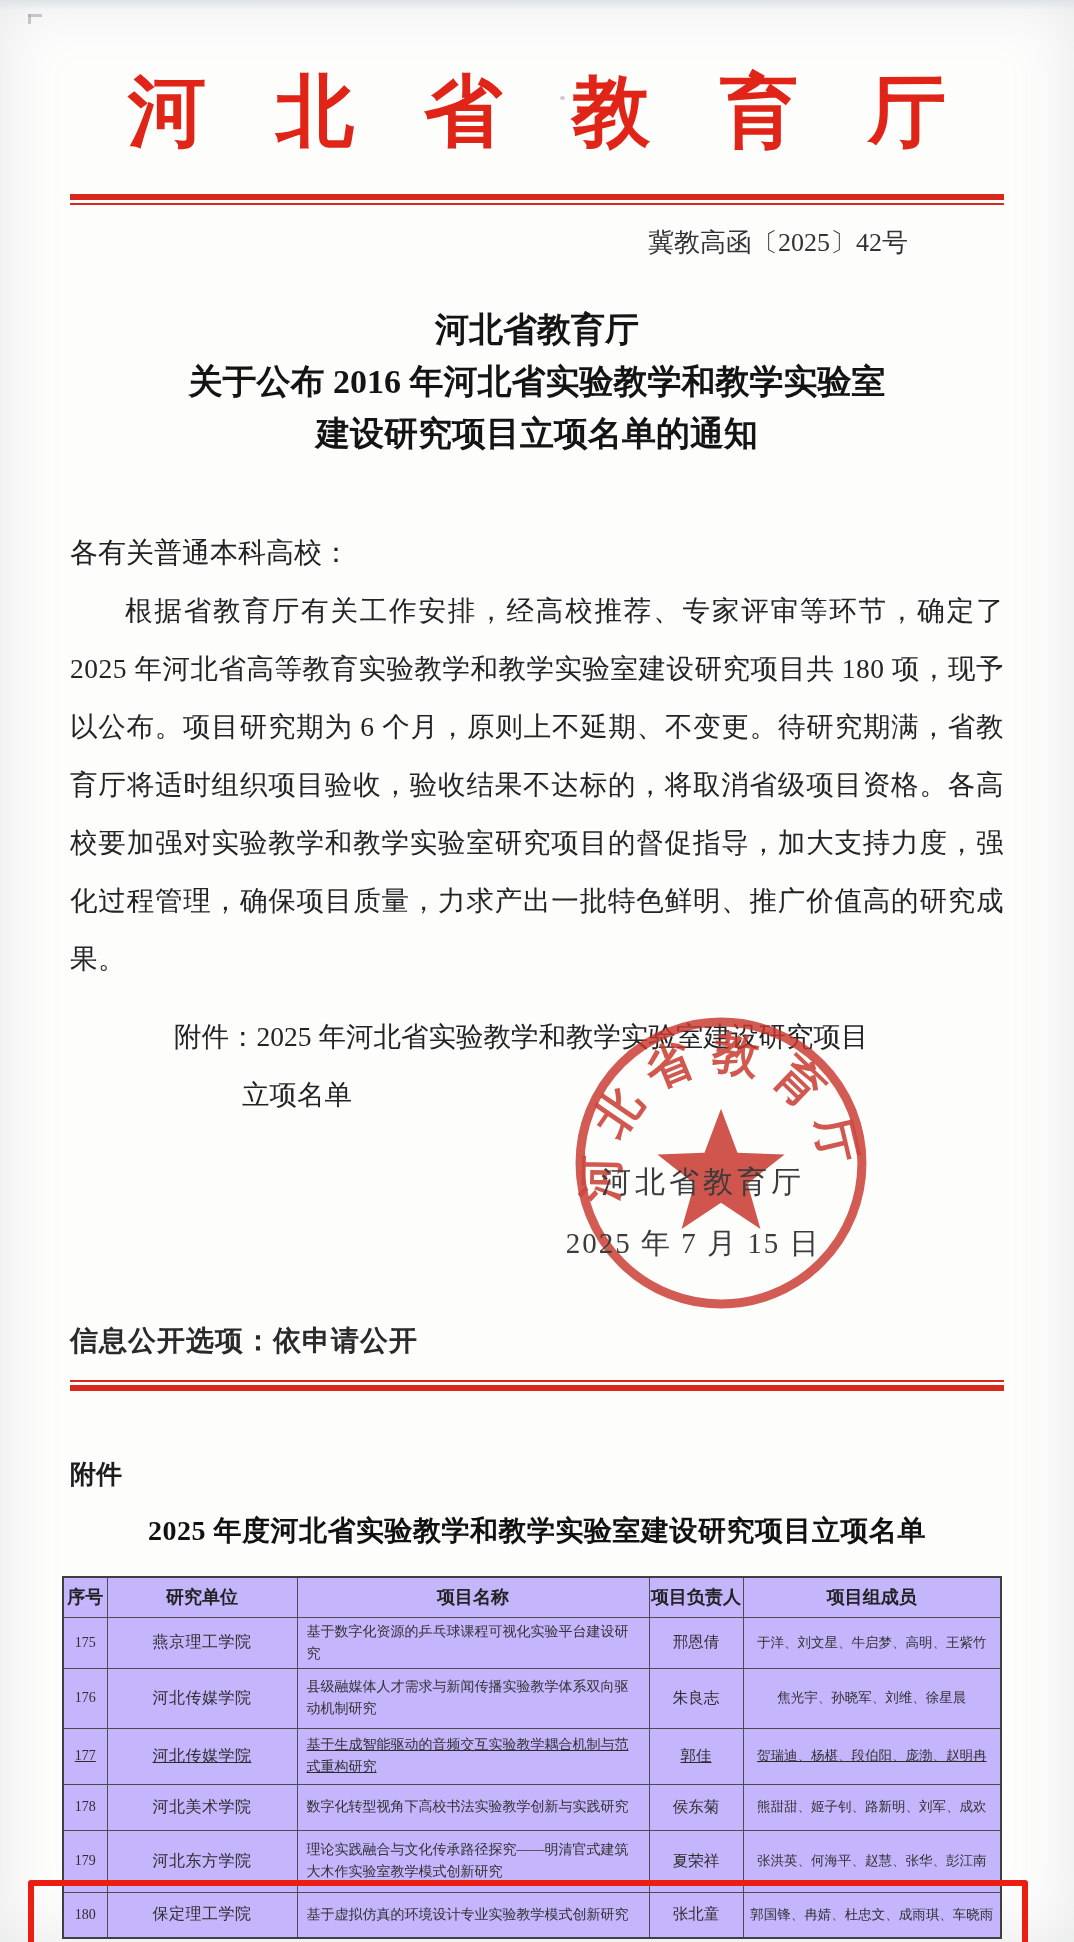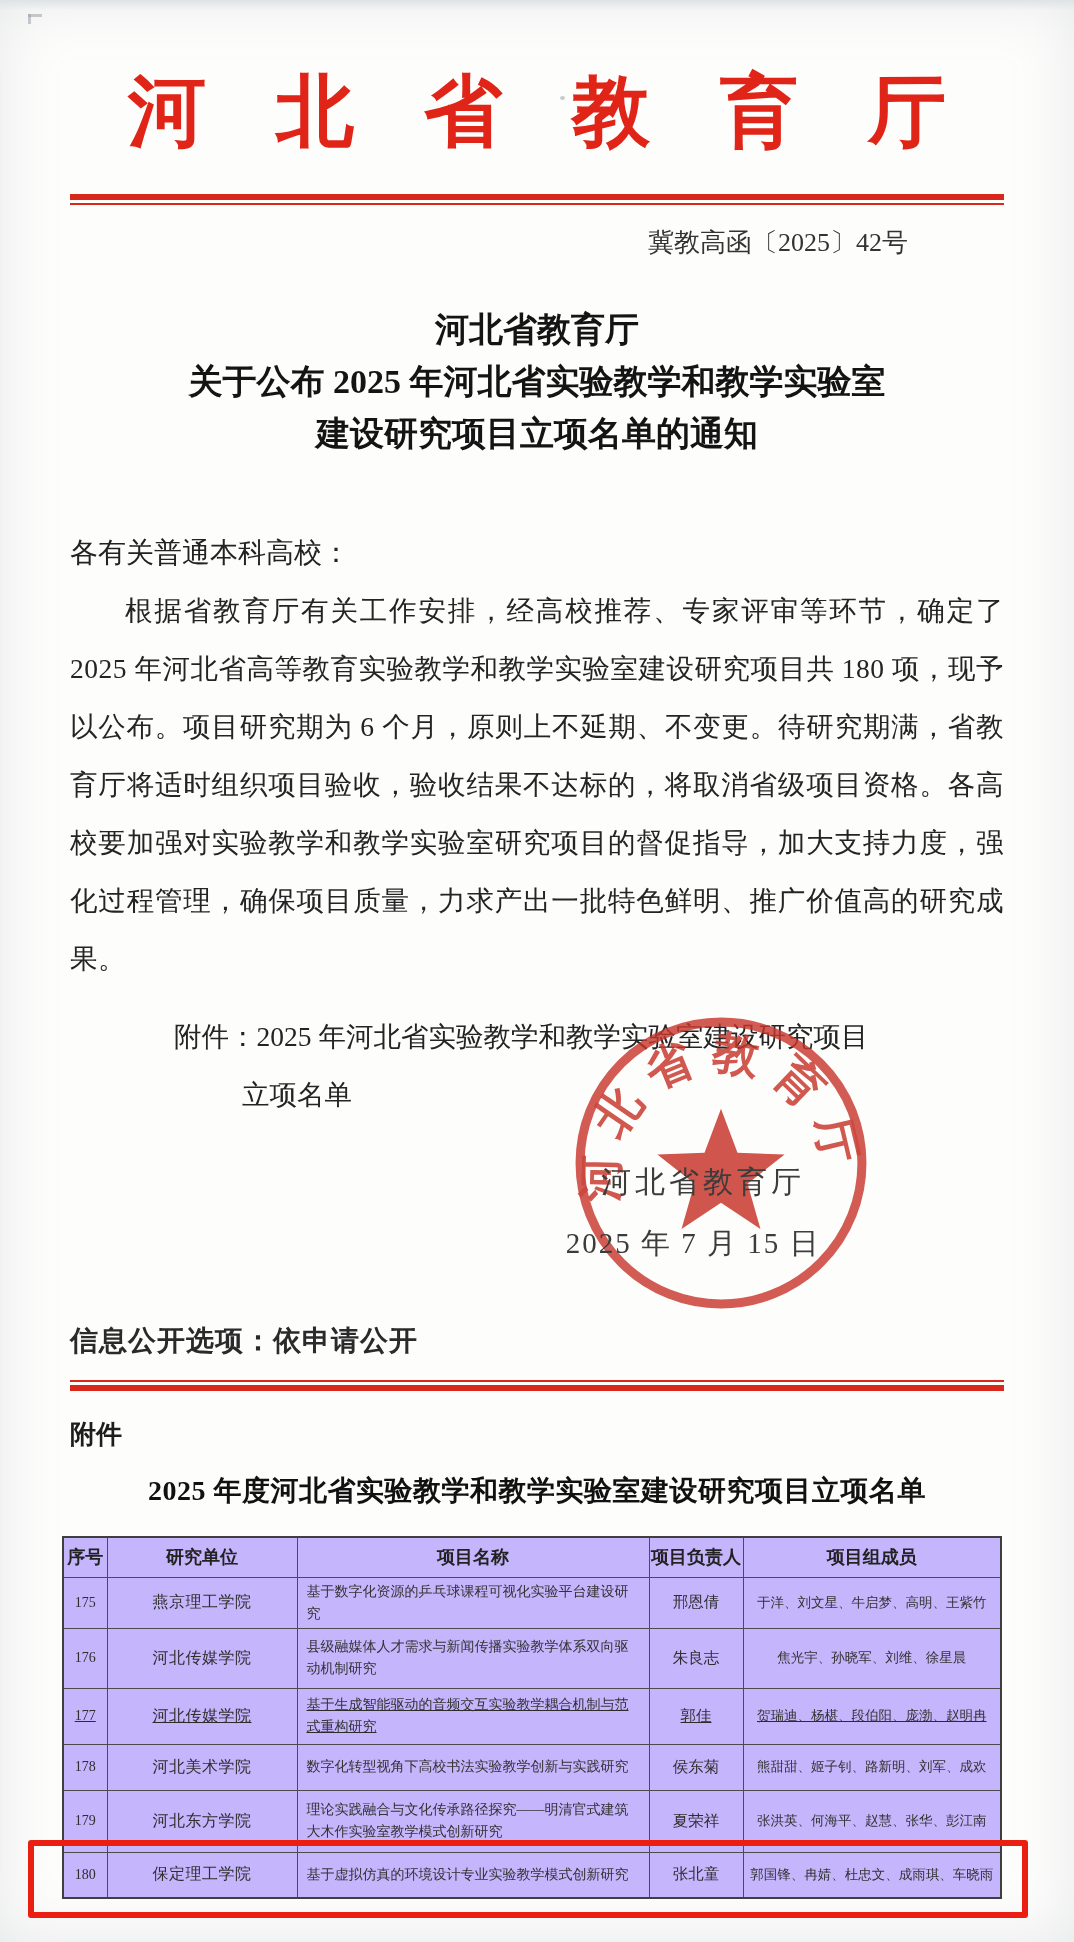--- a/index.html
+++ b/index.html
@@ -41,21 +41,21 @@
   .sig-issuer{position:absolute;left:478px;top:38px;width:310px;text-align:center;
     font-size:30px;color:#3c3c3c;letter-spacing:4px;}
   .sig-date{position:absolute;left:458px;top:100px;width:330px;text-align:center;
     font-size:29px;color:#3c3c3c;letter-spacing:2px;}
 
   .disclosure{margin-top:0;font-size:28px;font-family:"Liberation Sans","DejaVu Sans",sans-serif;
     font-weight:600;color:#2a2a2a;letter-spacing:1px;}
   .rule2{margin-top:20px;}
 
   
-  .appendix-label{margin-top:26px;font-size:26px;font-weight:700;
+  .appendix-label{margin-top:66px;font-size:26px;font-weight:700;
     font-family:"Liberation Sans","DejaVu Sans",sans-serif;color:#1d1d1d;}
   .table-title{margin-top:20px;text-align:center;font-size:28px;font-weight:700;color:#111;letter-spacing:.5px;}
 
   .table-wrap{position:relative;margin:26px 0 0 -8px;width:938px;}
   table{border-collapse:collapse;width:938px;table-layout:fixed;background:#c4b5fd;}
   th,td{border:1px solid #4c4c4c;overflow:hidden;}
   table{border:2px solid #3f3f3f;}
   thead tr{height:40px;}
   th{font-family:"Liberation Sans","DejaVu Sans",sans-serif;font-weight:600;font-size:18px;color:#222;}
   td{text-align:center;color:#2e2e2e;}
@@ -90,21 +90,21 @@
       <span>育</span>
       <span>厅</span>
     </div>
 
     <div class="rule"></div>
 
     <div class="docnum">冀教高函〔2025〕42号</div>
 
     <div class="title">
       <div>河北省教育厅</div>
-      <div>关于公布 2025 年河北省实验教学和教学实验室</div>
+      <div>关于公布 2016 年河北省实验教学和教学实验室</div>
       <div>建设研究项目立项名单的通知</div>
     </div>
 
     <div class="salutation">各有关普通本科高校：</div>
 
     <div class="para">根据省教育厅有关工作安排，经高校推荐、专家评审等环节，确定了 2025 年河北省高等教育实验教学和教学实验室建设研究项目共 180 项，现予以公布。项目研究期为 6 个月，原则上不延期、不变更。待研究期满，省教育厅将适时组织项目验收，验收结果不达标的，将取消省级项目资格。各高校要加强对实验教学和教学实验室研究项目的督促指导，加大支持力度，强化过程管理，确保项目质量，力求产出一批特色鲜明、推广价值高的研究成果。</div>
 
     <div class="attach-line1">附件：2025 年河北省实验教学和教学实验室建设研究项目</div>
     <div class="attach-line2">立项名单</div>
 

